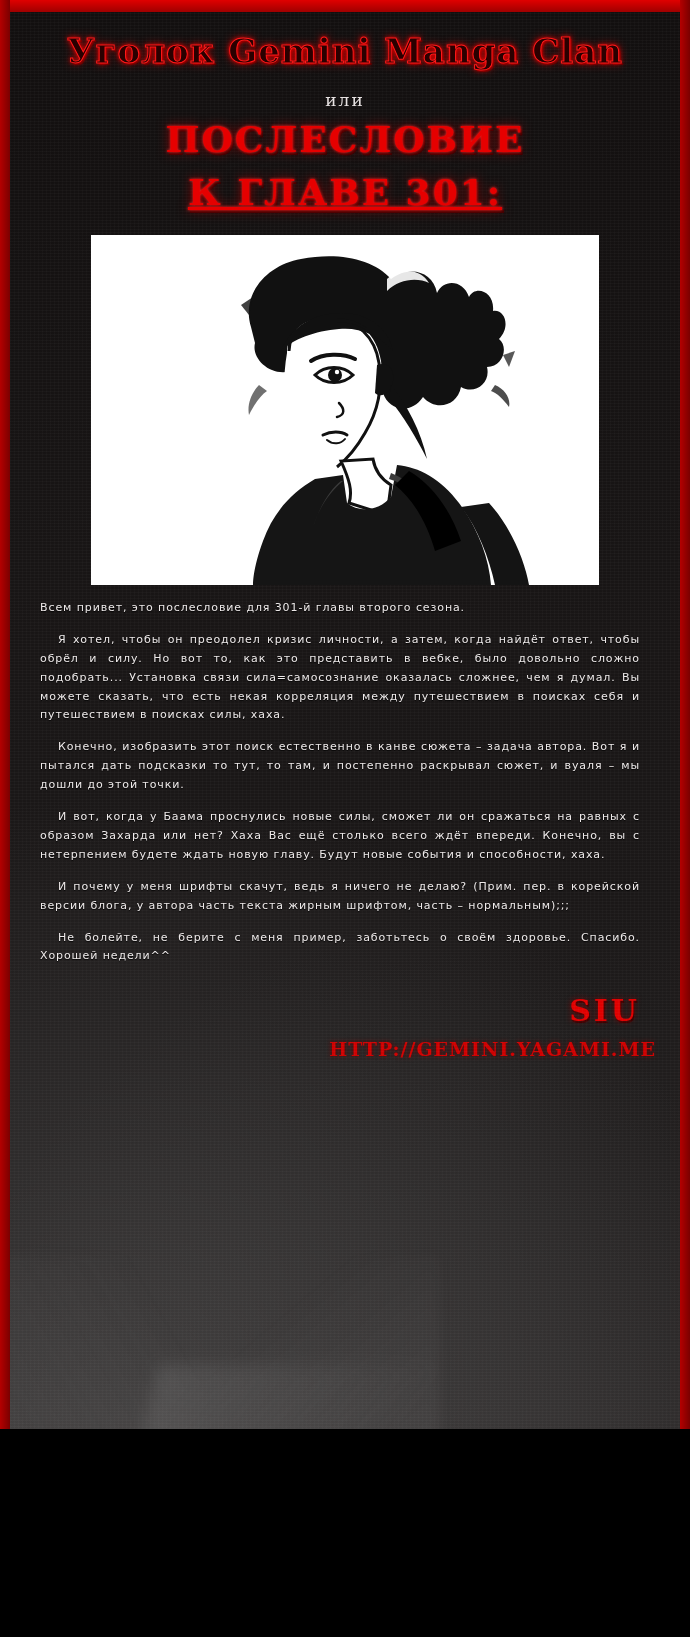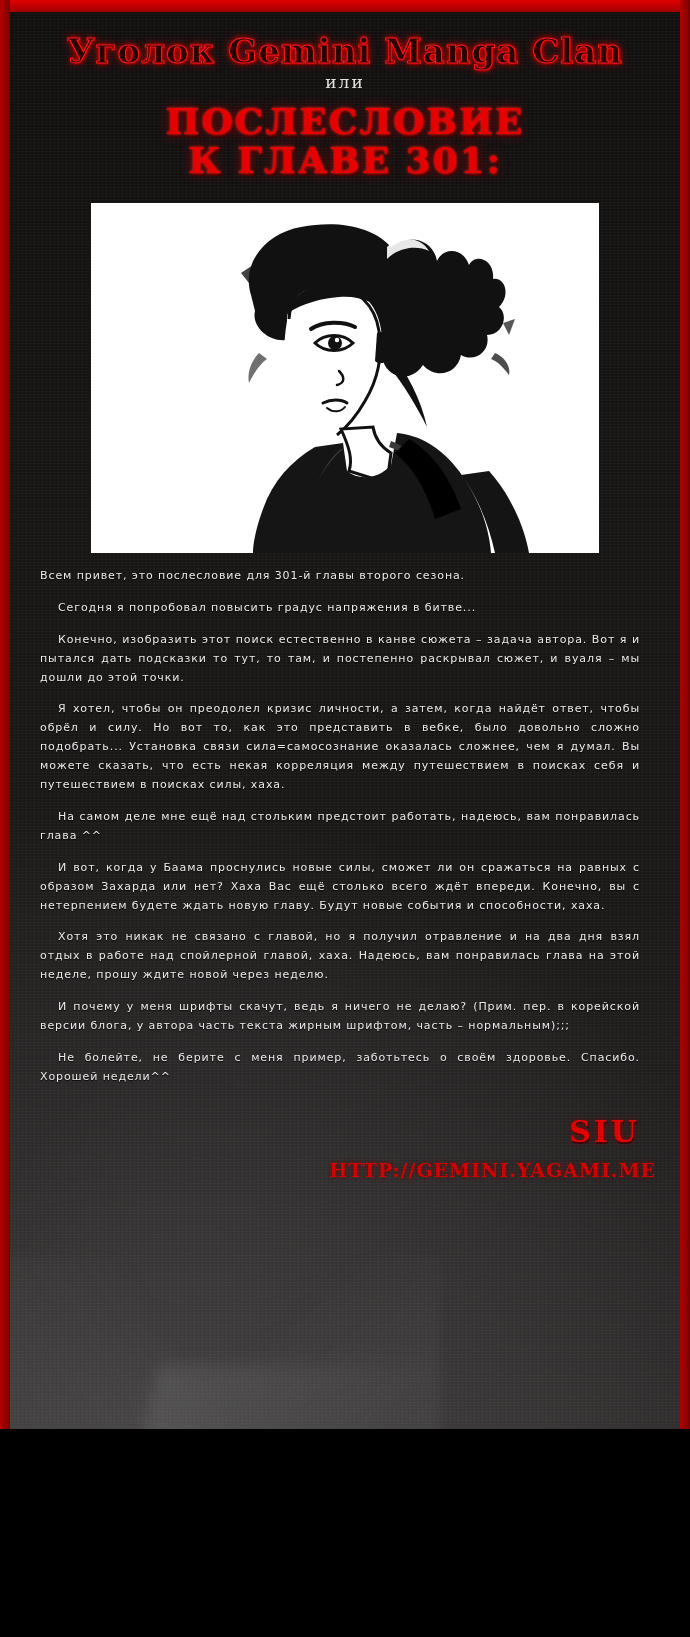--- a/index.html
+++ b/index.html
@@ -102,39 +102,40 @@
     text-shadow:
       0 0 4px #ff0000,
       0 0 10px #c00000,
       2px 2px 0 #4a0000;
     line-height: 1.05;
   }
   .title-or {
     font-family: "DejaVu Serif", serif;
     font-size: 17px;
     color: #e8e3e3;
-    margin-top: 2px;
+    margin-top: 20px;
     letter-spacing: 2px;
   }
   .title-big {
     font-family: "DejaVu Serif", serif;
     font-weight: bold;
     font-size: 36px;
     line-height: 1.1;
     color: #e60000;
     text-shadow:
       0 0 3px #ff2a2a,
       0 0 12px #8f0000,
       2px 3px 0 #3a0000;
     letter-spacing: 2px;
     margin-top: 10px;
   }
   .title-big .l2 {
     display: block;
-    margin-top: 0;
+    margin-top: 14px;
+    text-decoration: underline;
   }
 
   
   .art-wrap {
     position: relative;
     width: 508px;
     height: 350px;
     margin: 22px auto 0 auto;
     background: #ffffff;
     overflow: hidden;
@@ -242,26 +243,23 @@
 
         <path d="M150 70 L162 62 L158 80 Z" fill="#111" opacity="0.8"></path>
         <path d="M412 120 L424 116 L418 132 Z" fill="#111" opacity="0.7"></path>
         <path d="M404 150 C414 154 420 164 418 172 C412 164 406 158 400 156 Z" fill="#111" opacity="0.75"></path>
         <path d="M168 150 C160 158 156 170 158 180 C164 168 170 160 176 156 Z" fill="#111" opacity="0.6"></path>
       </svg>
     </div>
 
     <div class="content">
       <p class="para first">Всем привет, это послесловие для 301-й главы второго сезона.</p>
-      <p class="para">Сегодня я попробовал повысить градус напряжения в битве...</p>
+      <p class="para">Я хотел, чтобы он преодолел кризис личности, а затем, когда найдёт ответ, чтобы обрёл и силу. Но вот то, как это представить в вебке, было довольно сложно подобрать... Установка связи сила=самосознание оказалась сложнее, чем я думал. Вы можете сказать, что есть некая корреляция между путешествием в поисках себя и путешествием в поисках силы, хаха.</p>
       <p class="para">Конечно, изобразить этот поиск естественно в канве сюжета – задача автора. Вот я и пытался дать подсказки то тут, то там, и постепенно раскрывал сюжет, и вуаля – мы дошли до этой точки.</p>
-      <p class="para">Я хотел, чтобы он преодолел кризис личности, а затем, когда найдёт ответ, чтобы обрёл и силу. Но вот то, как это представить в вебке, было довольно сложно подобрать... Установка связи сила=самосознание оказалась сложнее, чем я думал. Вы можете сказать, что есть некая корреляция между путешествием в поисках себя и путешествием в поисках силы, хаха.</p>
-      <p class="para">На самом деле мне ещё над стольким предстоит работать, надеюсь, вам понравилась глава ^^</p>
       <p class="para">И вот, когда у Баама проснулись новые силы, сможет ли он сражаться на равных с образом Захарда или нет? Хаха Вас ещё столько всего ждёт впереди. Конечно, вы с нетерпением будете ждать новую главу. Будут новые события и способности, хаха.</p>
-      <p class="para">Хотя это никак не связано с главой, но я получил отравление и на два дня взял отдых в работе над спойлерной главой, хаха. Надеюсь, вам понравилась глава на этой неделе, прошу ждите новой через неделю.</p>
       <p class="para">И почему у меня шрифты скачут, ведь я ничего не делаю? (Прим. пер. в корейской версии блога, у автора часть текста жирным шрифтом, часть – нормальным);;;</p>
       <p class="para">Не болейте, не берите с меня пример, заботьтесь о своём здоровье. Спасибо. Хорошей недели^^</p>
     </div>
 
     <div class="signature">SIU</div>
     <div class="site">HTTP://GEMINI.YAGAMI.ME</div>
   </div>
 </div>
 
 </body></html>

